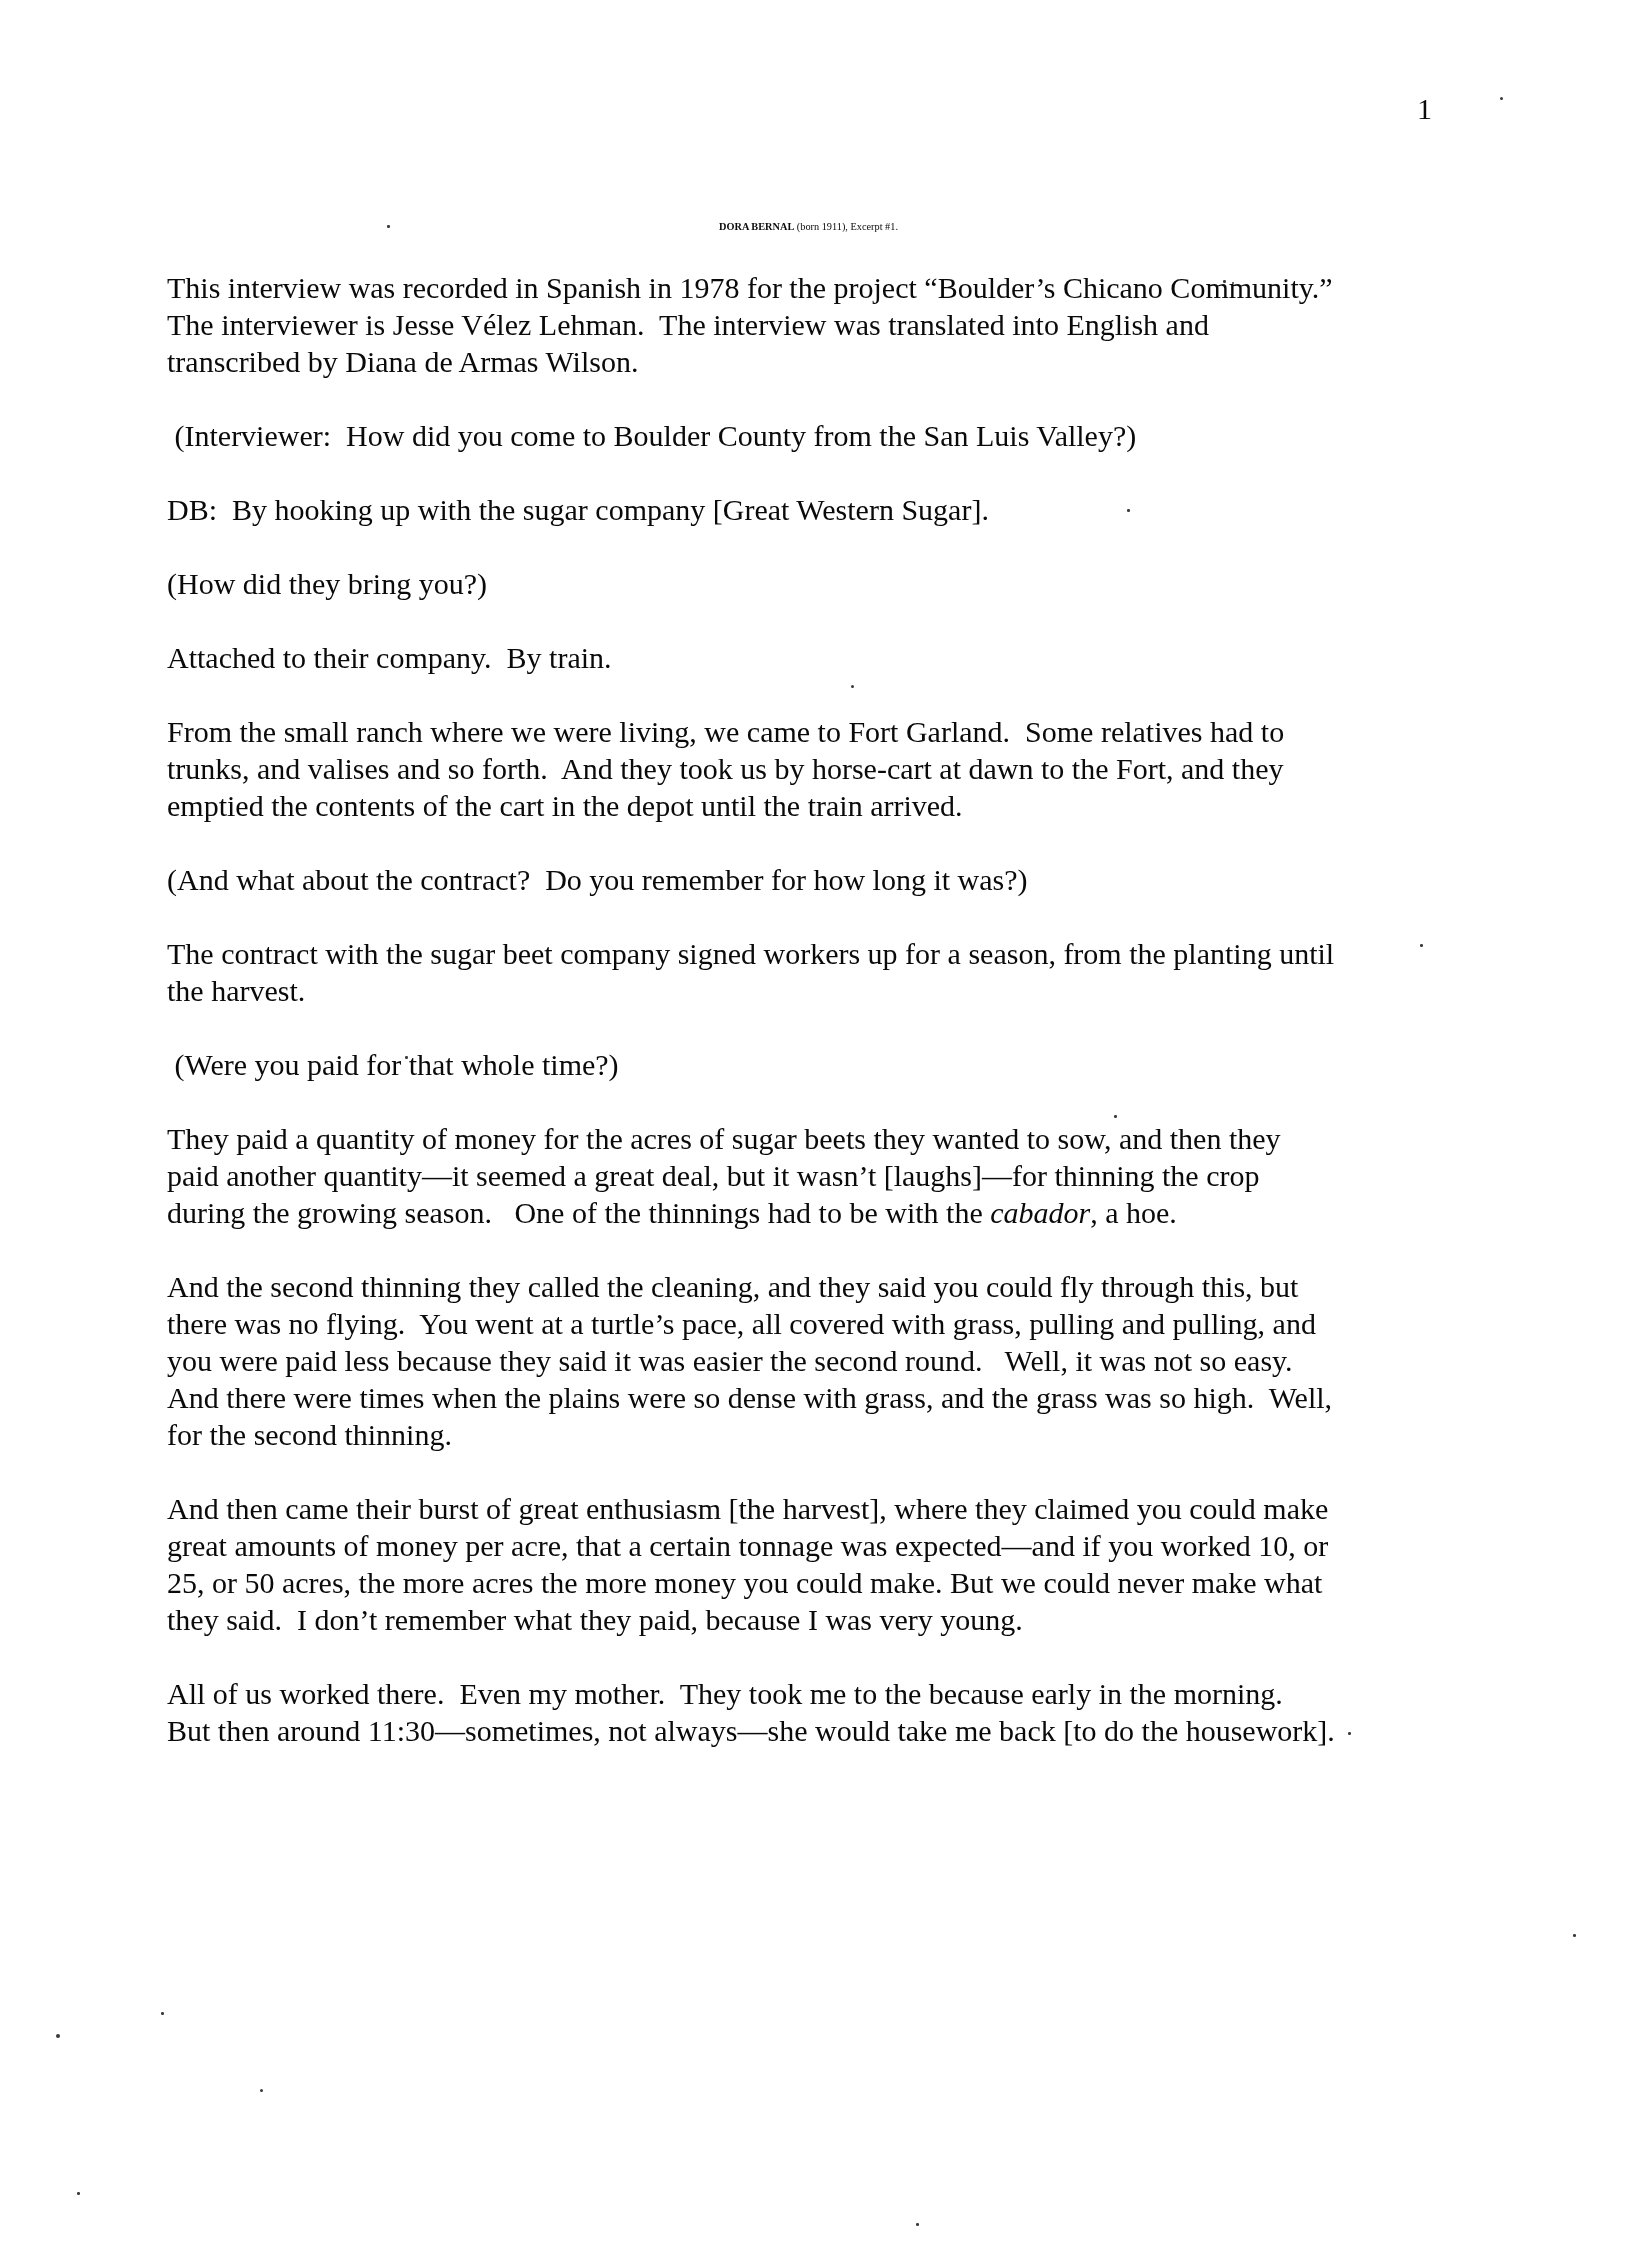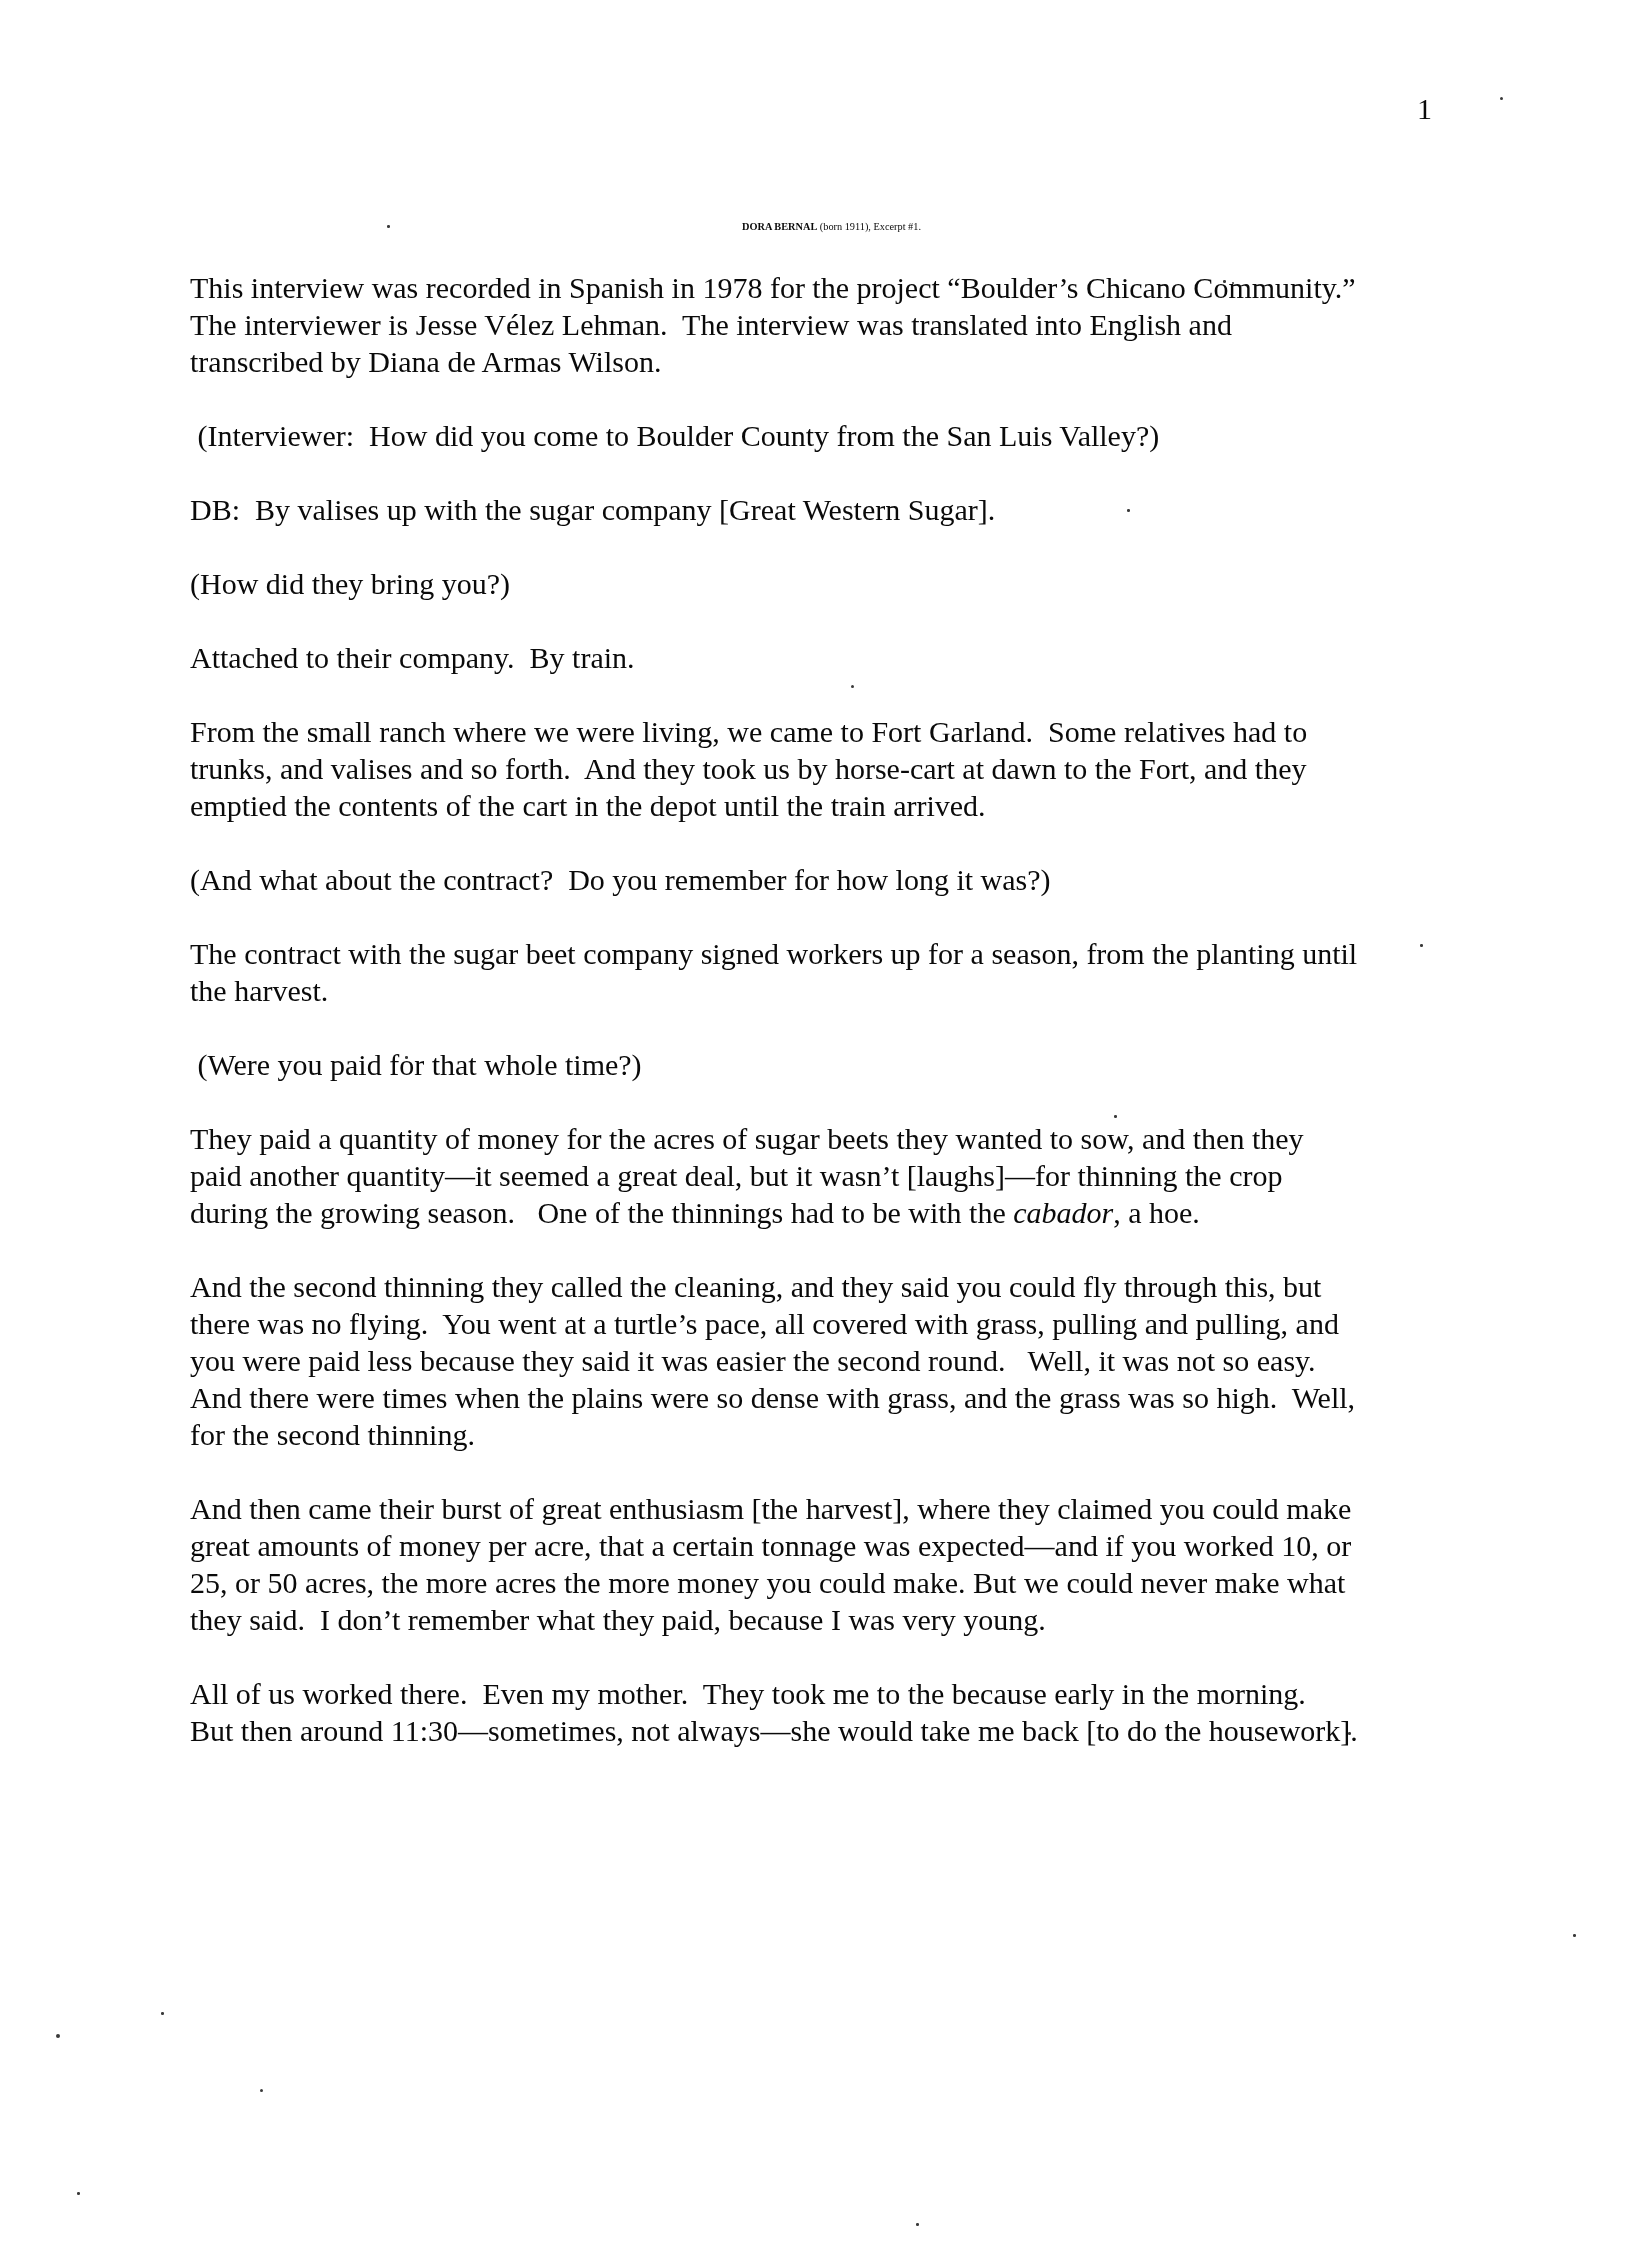--- a/index.html
+++ b/index.html
@@ -22,21 +22,21 @@
   }
   .page-number {
     position: absolute;
     left: 1417px;
     top: 94px;
     font-size: 30px;
     line-height: 30px;
   }
   .content {
     position: absolute;
-    left: 190px;
+    left: 167px;
     top: 221px;
     width: 1328px;
   }
   .paragraph {
     margin: 0 0 37px 0;
   }
   .line {
     white-space: pre;
     font-size: 30px;
     line-height: 37px;
@@ -70,21 +70,21 @@
     <div>
         <div class="paragraph">
           <div class="line">This interview was recorded in Spanish in 1978 for the project “Boulder’s Chicano Community.”</div>
           <div class="line">The interviewer is Jesse Vélez Lehman.  The interview was translated into English and</div>
           <div class="line">transcribed by Diana de Armas Wilson.</div>
         </div>
         <div class="paragraph">
           <div class="line"> (Interviewer:  How did you come to Boulder County from the San Luis Valley?)</div>
         </div>
         <div class="paragraph">
-          <div class="line">DB:  By valises up with the sugar company [Great Western Sugar].</div>
+          <div class="line">DB:  By hooking up with the sugar company [Great Western Sugar].</div>
         </div>
         <div class="paragraph">
           <div class="line">(How did they bring you?)</div>
         </div>
         <div class="paragraph">
           <div class="line">Attached to their company.  By train.</div>
         </div>
         <div class="paragraph">
           <div class="line">From the small ranch where we were living, we came to Fort Garland.  Some relatives had to</div>
           <div class="line">trunks, and valises and so forth.  And they took us by horse-cart at dawn to the Fort, and they</div>

